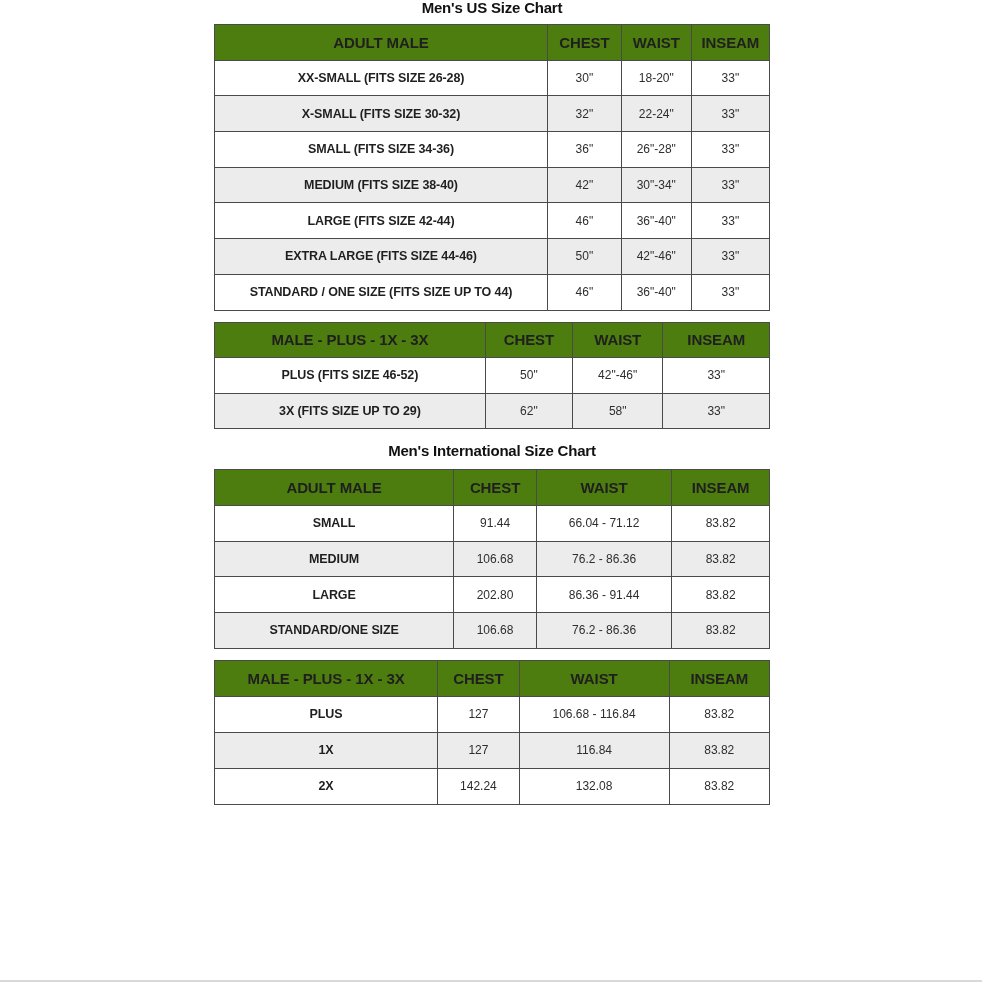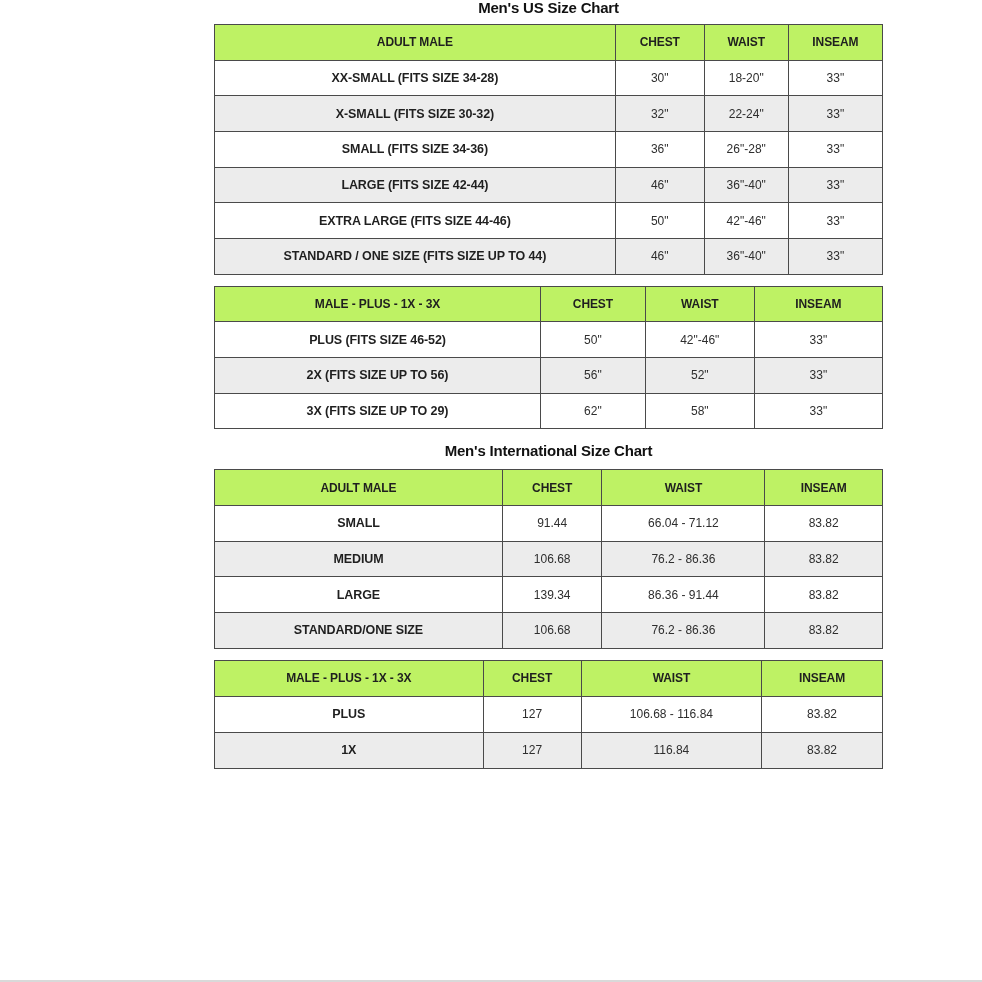--- a/index.html
+++ b/index.html
@@ -14,21 +14,21 @@
   }
   .page {
     position: relative;
     width: 982px;
     height: 982px;
   }
   .content {
     position: absolute;
     left: 214px;
     top: 0;
-    width: 669px;
+    width: 556px;
   }
   .chart-title {
     text-align: center;
     font-size: 15px;
     font-weight: bold;
     color: #111111;
     letter-spacing: -0.2px;
     line-height: 16px;
   }
   .title-us { margin: 0 0 8px 0; }
@@ -43,23 +43,23 @@
   table.size-table th,
   table.size-table td {
     border: 1px solid #4a4a4a;
     text-align: center;
     vertical-align: middle;
     padding: 0 2px;
     overflow: hidden;
     white-space: nowrap;
   }
   table.size-table th {
-    font-size: 12px;
+    font-size: 15px;
     font-weight: bold;
-    background: #bef264;
+    background: #4d7c0f;
     letter-spacing: -0.1px;
   }
   table.size-table td.label-cell {
     font-size: 12.5px;
     font-weight: bold;
     letter-spacing: -0.1px;
   }
   table.size-table td.value-cell {
     font-size: 12px;
     font-weight: normal;
@@ -124,38 +124,44 @@
       <thead>
           <tr>
             <th>ADULT MALE</th>
             <th>CHEST</th>
             <th>WAIST</th>
             <th>INSEAM</th>
           </tr>
         </thead>
       <tbody>
           <tr>
-            <td class="label-cell">XX-SMALL (FITS SIZE 34-28)</td>
+            <td class="label-cell">XX-SMALL (FITS SIZE 26-28)</td>
             <td class="value-cell">30"</td>
             <td class="value-cell">18-20"</td>
             <td class="value-cell">33"</td>
           </tr>
           <tr>
             <td class="label-cell">X-SMALL (FITS SIZE 30-32)</td>
             <td class="value-cell">32"</td>
             <td class="value-cell">22-24"</td>
             <td class="value-cell">33"</td>
           </tr>
           <tr>
             <td class="label-cell">SMALL (FITS SIZE 34-36)</td>
             <td class="value-cell">36"</td>
             <td class="value-cell">26"-28"</td>
             <td class="value-cell">33"</td>
           </tr>
           <tr>
+            <td class="label-cell">MEDIUM (FITS SIZE 38-40)</td>
+            <td class="value-cell">42"</td>
+            <td class="value-cell">30"-34"</td>
+            <td class="value-cell">33"</td>
+          </tr>
+          <tr>
             <td class="label-cell">LARGE (FITS SIZE 42-44)</td>
             <td class="value-cell">46"</td>
             <td class="value-cell">36"-40"</td>
             <td class="value-cell">33"</td>
           </tr>
           <tr>
             <td class="label-cell">EXTRA LARGE (FITS SIZE 44-46)</td>
             <td class="value-cell">50"</td>
             <td class="value-cell">42"-46"</td>
             <td class="value-cell">33"</td>
@@ -187,26 +193,20 @@
           </tr>
         </thead>
       <tbody>
           <tr>
             <td class="label-cell">PLUS (FITS SIZE 46-52)</td>
             <td class="value-cell">50"</td>
             <td class="value-cell">42"-46"</td>
             <td class="value-cell">33"</td>
           </tr>
           <tr>
-            <td class="label-cell">2X (FITS SIZE UP TO 56)</td>
-            <td class="value-cell">56"</td>
-            <td class="value-cell">52"</td>
-            <td class="value-cell">33"</td>
-          </tr>
-          <tr>
             <td class="label-cell">3X (FITS SIZE UP TO 29)</td>
             <td class="value-cell">62"</td>
             <td class="value-cell">58"</td>
             <td class="value-cell">33"</td>
           </tr>
         </tbody>
     </table>
 
     <div class="chart-title title-intl">Men's International Size Chart</div>
 
@@ -233,21 +233,21 @@
             <td class="value-cell">83.82</td>
           </tr>
           <tr>
             <td class="label-cell">MEDIUM</td>
             <td class="value-cell">106.68</td>
             <td class="value-cell">76.2 - 86.36</td>
             <td class="value-cell">83.82</td>
           </tr>
           <tr>
             <td class="label-cell">LARGE</td>
-            <td class="value-cell">139.34</td>
+            <td class="value-cell">202.80</td>
             <td class="value-cell">86.36 - 91.44</td>
             <td class="value-cell">83.82</td>
           </tr>
           <tr>
             <td class="label-cell">STANDARD/ONE SIZE</td>
             <td class="value-cell">106.68</td>
             <td class="value-cell">76.2 - 86.36</td>
             <td class="value-cell">83.82</td>
           </tr>
         </tbody>
@@ -276,18 +276,24 @@
             <td class="value-cell">127</td>
             <td class="value-cell">106.68 - 116.84</td>
             <td class="value-cell">83.82</td>
           </tr>
           <tr>
             <td class="label-cell">1X</td>
             <td class="value-cell">127</td>
             <td class="value-cell">116.84</td>
             <td class="value-cell">83.82</td>
           </tr>
+          <tr>
+            <td class="label-cell">2X</td>
+            <td class="value-cell">142.24</td>
+            <td class="value-cell">132.08</td>
+            <td class="value-cell">83.82</td>
+          </tr>
         </tbody>
     </table>
 
   </div>
   <div class="bottom-divider"></div>
 </div>
 
 </body></html>

